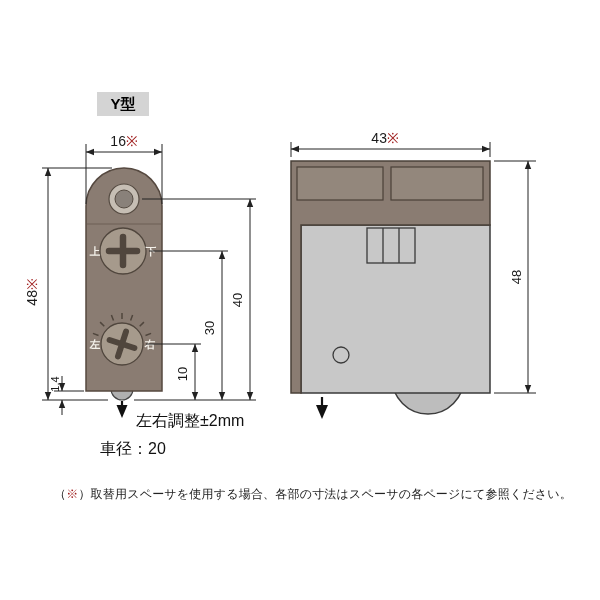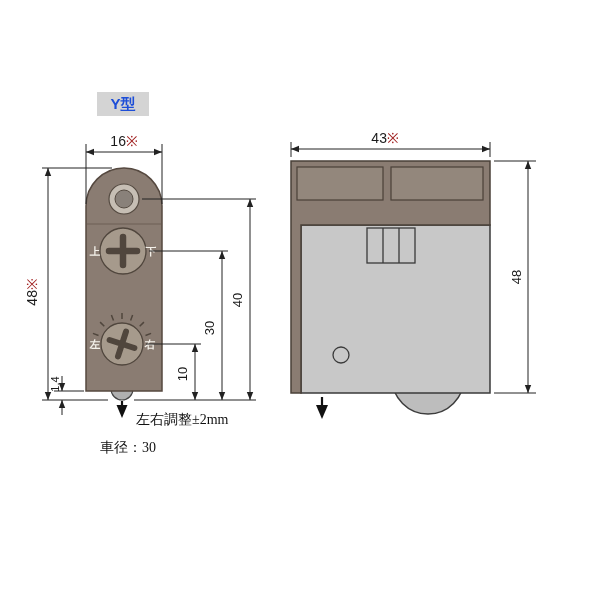--- a/index.html
+++ b/index.html
@@ -8,24 +8,24 @@
     font-family:"Liberation Sans", sans-serif; overflow:hidden;
   }
   .stage svg { position:absolute; left:0; top:0; }
   svg text { font-family:"Liberation Sans", sans-serif; fill:#1a1a1a; }
   .dim   { font-size:13px; }
   .dim-sm{ font-size:11px; }
   .dim-lg{ font-size:14px; }
   .screw-label { font-size:10.5px; fill:#f4f1ea; font-weight:bold; }
   .title-badge {
     position:absolute; left:97px; top:92px; width:52px; height:24px;
-    background:#d4d4d4; color:#1d4ed8; font-size:15px; font-weight:bold;
+    background:#d4d4d4; color:#000000; font-size:15px; font-weight:bold;
     display:flex; align-items:center; justify-content:center;
   }
-  .caption { position:absolute; font-size:14px; color:#111; white-space:nowrap;font-family:Liberation Serif, serif; }
+  .caption { position:absolute; font-size:16px; color:#111; white-space:nowrap; }
   .cap-front-adjust { left:136px; top:411px; }
   .cap-front-wheel  { left:100px; top:439px; }
   .cap-side-adjust  { left:331px; top:407px; }
   .footnote {
     position:absolute; left:54px; top:486px; font-size:12px; color:#222;
     white-space:nowrap; letter-spacing:0.2px;
   }
   .red { color:#9e1b1b; }
 </style>
 </head>
@@ -158,17 +158,20 @@
         <path d="M528 393 L524.8 385 L531.2 385 Z" fill="#222" stroke="none"></path>
         <text class="dim" x="521" y="277" text-anchor="middle" stroke="none" transform="rotate(-90 521 277)">48</text>
       </g>
     </g>
   </svg>
 
   <div class="title-badge">Y型</div>
 
   <div class="caption cap-front-adjust">左右調整±2mm</div>
 
-  <div class="caption cap-front-wheel">車径：30</div>
+  <div class="caption cap-front-wheel">車径：20</div>
 
 
+  <div class="footnote">
+    <span>（</span><span class="red">※</span><span>）取替用スペーサを使用する場合、各部の寸法はスペーサの各ページにて参照ください。</span>
+  </div>
 
 </div>
 
 </body></html>

